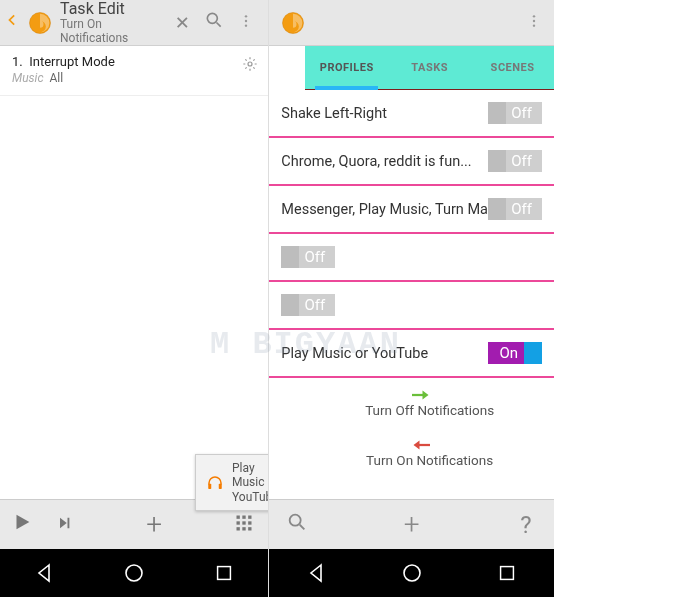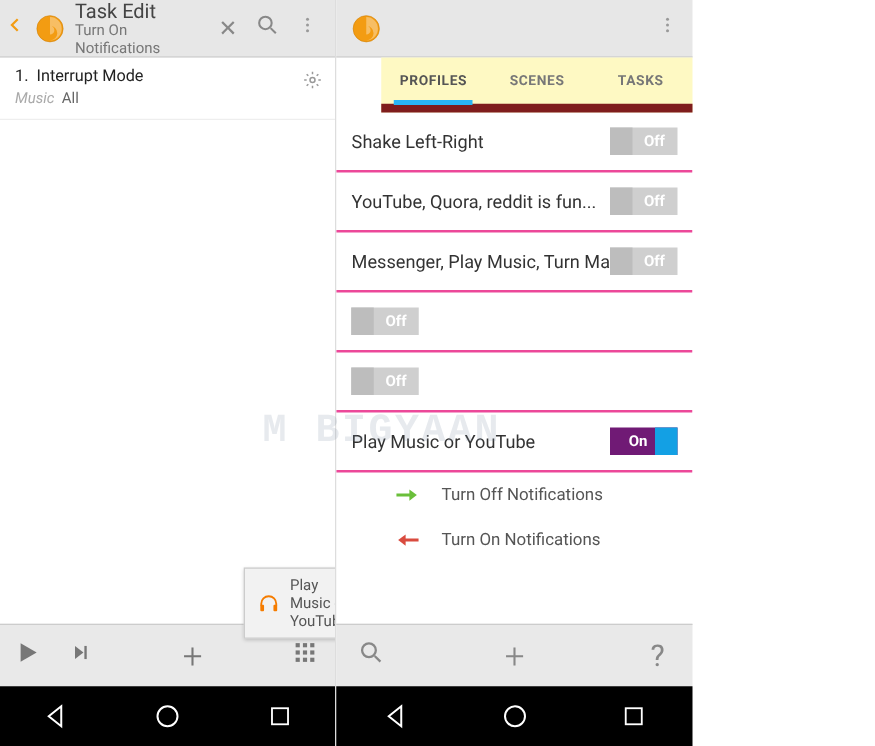--- a/index.html
+++ b/index.html
@@ -84,23 +84,23 @@
     align-items: center;
     padding: 0 6px 0 10px;
     border-bottom: 1px solid #d0d0d0;
   }
   .r-appbar .logo { width: 28px; height: 28px; }
   .r-appbar .rspace { flex: 1; }
   .r-appbar .ab-icon { width: 28px; text-align: center; color: #888; font-size: 18px; }
 
   .tabs {
     height: 44px;
-    background: #fef9c3;
-    display: flex;
-    border-bottom: 7px solid #7f1d1d;
+    background: #5eead4;
+    display: flex;
+    border-bottom: 1px solid #7f1d1d;
     margin-left: 36px;
   }
   .tab {
     flex: 1;
     display: flex;
     align-items: center;
     justify-content: center;
     font-size: 11px;
     font-weight: 700;
     color: #777;
@@ -124,39 +124,40 @@
     height: 48px;
     border-bottom: 2px solid #ec4899;
     font-size: 14.5px;
     color: #333;
   }
   .prow .plabel { flex: 1; white-space: nowrap; overflow: hidden; text-overflow: clip; }
   .switch {
     width: 54px; height: 22px;
     background: #cfcfcf;
     position: relative;
-    font-size: 12px;
+    font-size: 15px;
     color: #fff;
-    display: flex; align-items: center; font-weight: bold;
+    display: flex; align-items: center;
   }
   .switch .knob {
     position: absolute; top: 0; width: 18px; height: 22px; background: #bdbdbd;
   }
   .switch.off .knob { left: 0; }
   .switch.off .swlabel { position: absolute; right: 10px; }
-  .switch.on { background: #701a75; }
+  .switch.on { background: #a21caf; }
   .switch.on .knob { right: 0; background: #13a0e4; }
   .switch.on .swlabel { position: absolute; left: 0; right: 18px; text-align: right; padding-right: 6px; }
 
   .subentry {
     padding: 10px 12px 10px 48px;
     font-size: 13.5px;
     color: #555;
     display: flex;
     align-items: center;
+    flex-direction: column;
   }
   .subentry .arrow { width: 18px; height: 14px; margin-right: 18px; }
 
   .r-toolbar {
     height: 50px;
     background: #e9e9e9;
     border-top: 1px solid #ccc;
     display: flex;
     align-items: center;
   }
@@ -320,37 +321,37 @@
             <circle cx="12" cy="19" r="1.8" fill="#999"></circle>
           </svg>
       </span>
     </div>
 
     <div class="tabs">
       <div class="tab active">
           <span>PROFILES</span>
         </div>
       <div class="tab">
+          <span>TASKS</span>
+        </div>
+      <div class="tab">
           <span>SCENES</span>
         </div>
-      <div class="tab">
-          <span>TASKS</span>
-        </div>
     </div>
 
     <div class="profiles">
       <div class="prow">
         <span class="plabel">Shake Left-Right</span>
         <span class="switch off">
             <span class="knob"></span>
             <span class="swlabel">Off</span>
           </span>
       </div>
       <div class="prow">
-        <span class="plabel">YouTube, Quora, reddit is fun...</span>
+        <span class="plabel">Chrome, Quora, reddit is fun...</span>
         <span class="switch off">
             <span class="knob"></span>
             <span class="swlabel">Off</span>
           </span>
       </div>
       <div class="prow">
         <span class="plabel">Messenger, Play Music, Turn Ma</span>
         <span class="switch off">
             <span class="knob"></span>
             <span class="swlabel">Off</span>

